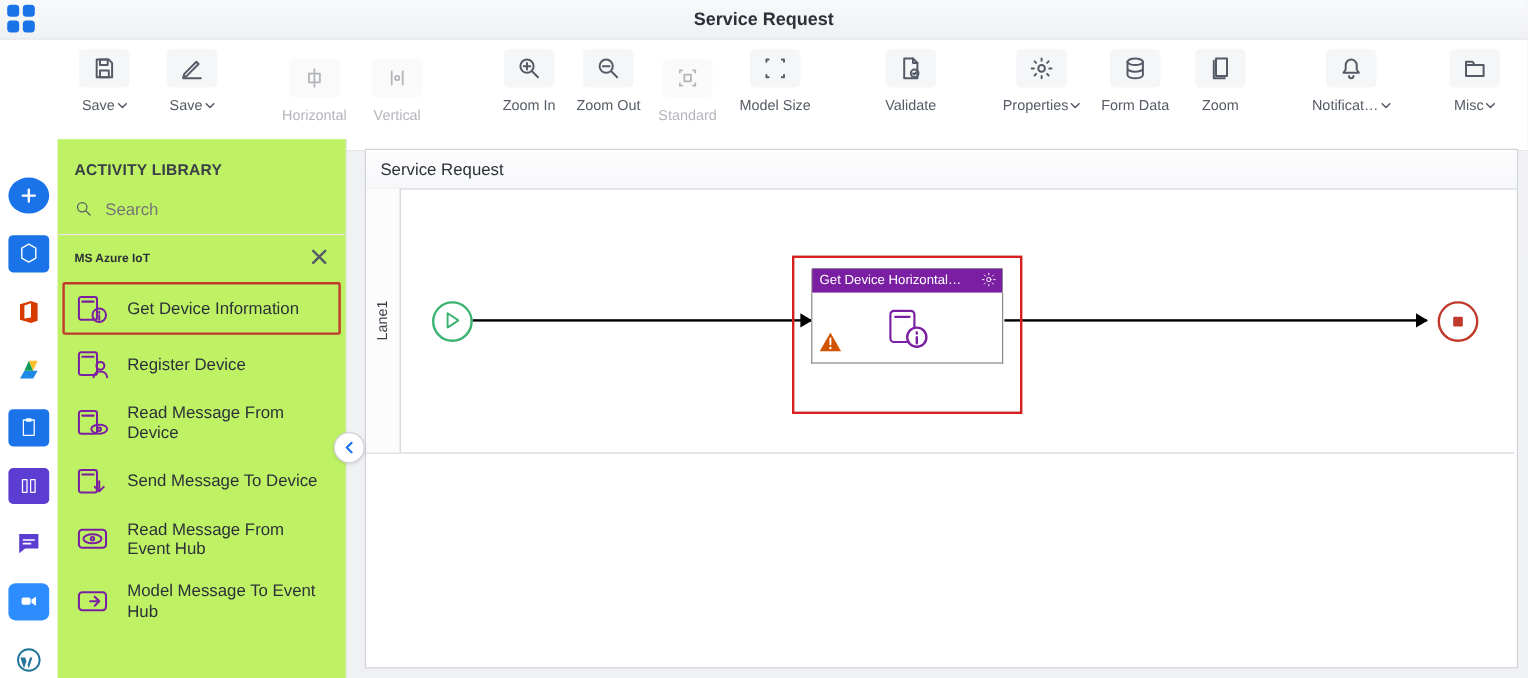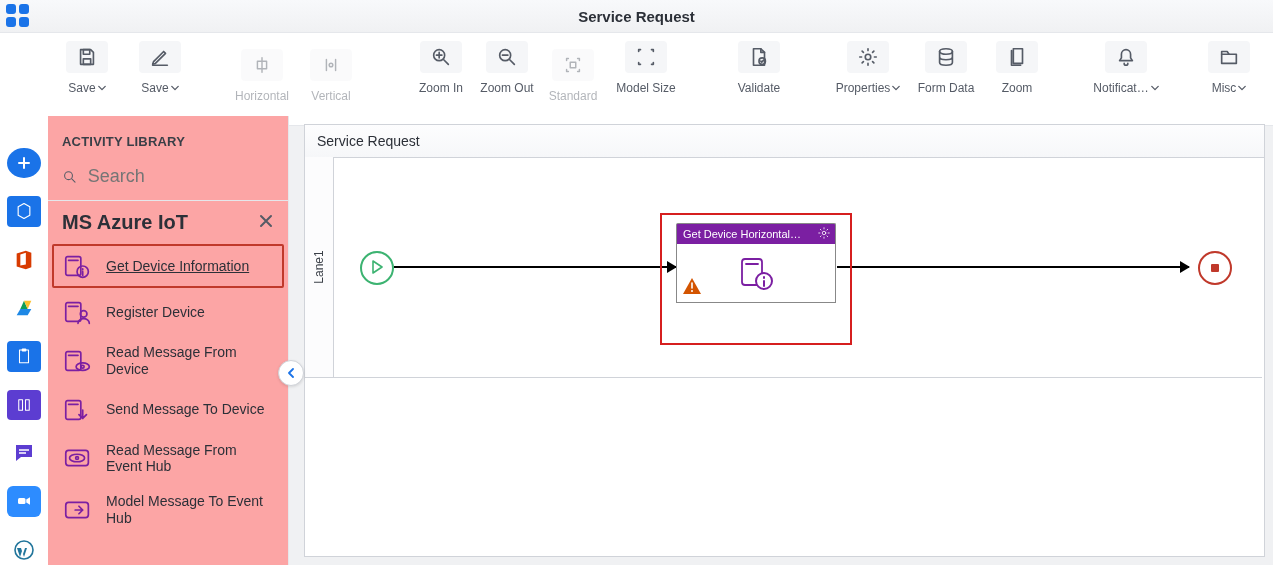--- a/index.html
+++ b/index.html
@@ -71,46 +71,46 @@
   
   .left-rail{
     position:absolute;left:0;top:116px;bottom:0;width:48px;background:#fff;
     border-right:1px solid var(--grey-200);display:flex;flex-direction:column;align-items:center;padding-top:32px;gap:18px;
   }
   .rail-btn{width:34px;height:34px;display:flex;align-items:center;justify-content:center;cursor:pointer;border-radius:4px;}
   .rail-btn.round{border-radius:50%;}
 
   
   .panel{
-    position:absolute;left:48px;top:116px;bottom:0;width:240px;background:#fca5a5;
+    position:absolute;left:48px;top:116px;bottom:0;width:240px;background:#bef264;
     border-right:1px solid var(--grey-200);display:flex;flex-direction:column;overflow:hidden;
   }
   .panel-header{
     font-size:13px;font-weight:700;letter-spacing:.2px;color:var(--grey-700);
     padding:18px 14px 10px 14px;
   }
   .panel-search{
     display:flex;align-items:center;padding:6px 14px 12px 14px;gap:8px;
     border-bottom:1px solid var(--grey-200);
   }
   .panel-search input{
-    border:none;outline:none;background:transparent;font-size:18px;color:var(--grey-600);width:100%;
+    border:none;outline:none;background:transparent;font-size:14px;color:var(--grey-600);width:100%;
   }
   .panel-section{
     display:flex;align-items:center;justify-content:space-between;padding:10px 14px 6px 14px;
-    font-size:20px;font-weight:600;color:var(--grey-800);
+    font-size:10px;font-weight:600;color:var(--grey-800);
   }
   .panel-section .close{cursor:pointer;}
   .panel-items{padding:2px 0 4px 0;}
   .act-item{
     display:flex;align-items:center;padding:8px 10px;gap:12px;cursor:grab;
     font-size:14px;color:var(--grey-800);line-height:1.2;margin:2px 4px;border-radius:2px;
   }
   .act-item .glyph{width:32px;height:28px;flex:0 0 32px;}
-  .act-item.highlight{outline:2px solid var(--red-600);outline-offset:-2px;text-decoration:underline;}
+  .act-item.highlight{outline:2px solid var(--red-600);outline-offset:-2px;}
 
   
   .collapse-handle{
     position:absolute;left:278px;top:360px;width:24px;height:24px;background:#fff;
     border:1px solid var(--grey-300);border-radius:50%;display:flex;align-items:center;justify-content:center;cursor:pointer;z-index:5;
     box-shadow:0 1px 3px rgba(0,0,0,.12);
   }
 
   
   .canvas-wrap{

